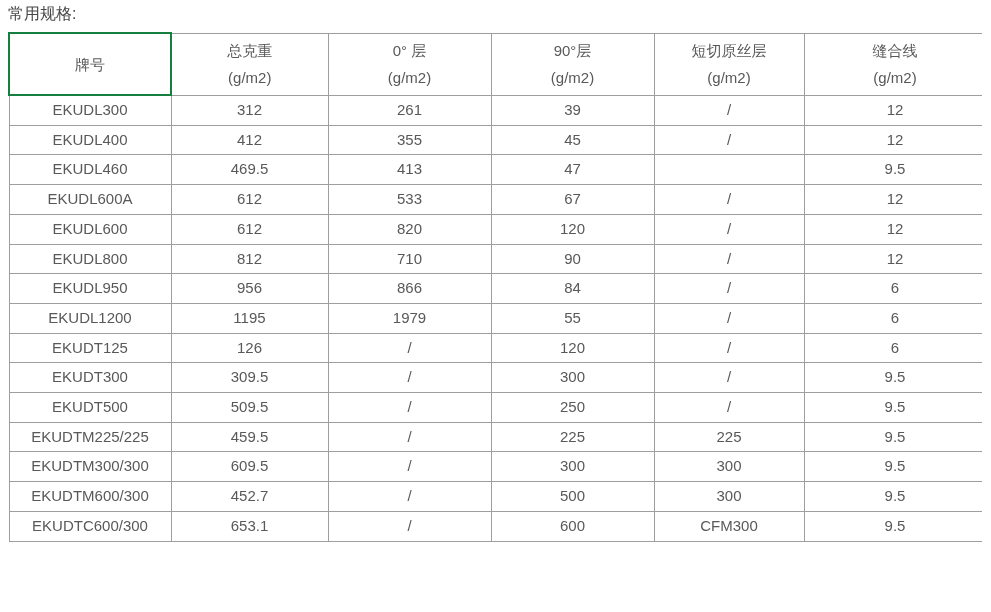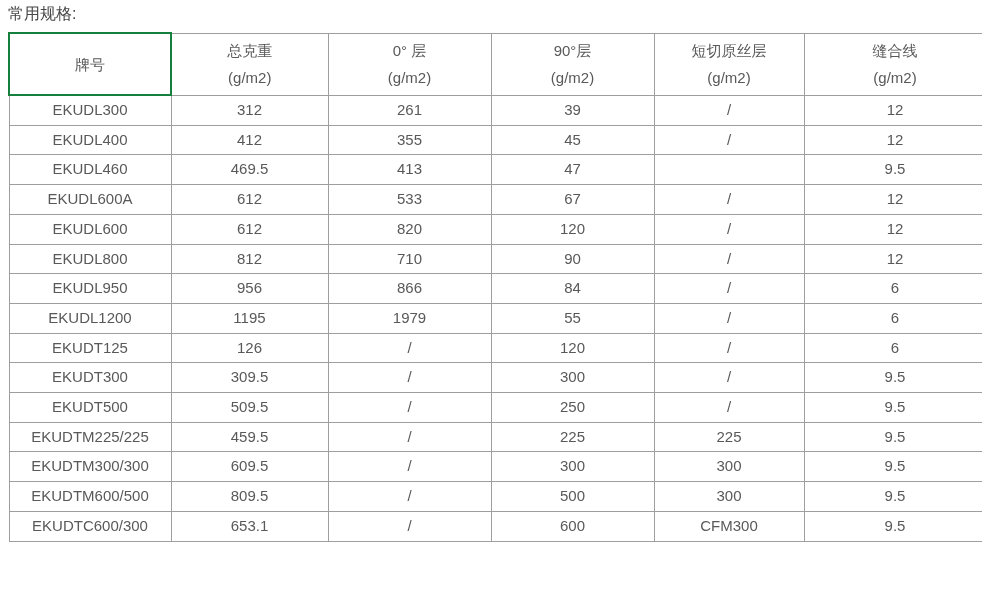--- a/index.html
+++ b/index.html
@@ -198,22 +198,22 @@
         </tr>
         <tr>
           <td>EKUDTM300/300</td>
           <td>609.5</td>
           <td>/</td>
           <td>300</td>
           <td>300</td>
           <td>9.5</td>
         </tr>
         <tr>
-          <td>EKUDTM600/500</td>
-          <td>809.5</td>
+          <td>EKUDTM600/300</td>
+          <td>452.7</td>
           <td>/</td>
           <td>500</td>
           <td>300</td>
           <td>9.5</td>
         </tr>
         <tr>
           <td>EKUDTC600/300</td>
           <td>653.1</td>
           <td>/</td>
           <td>600</td>

